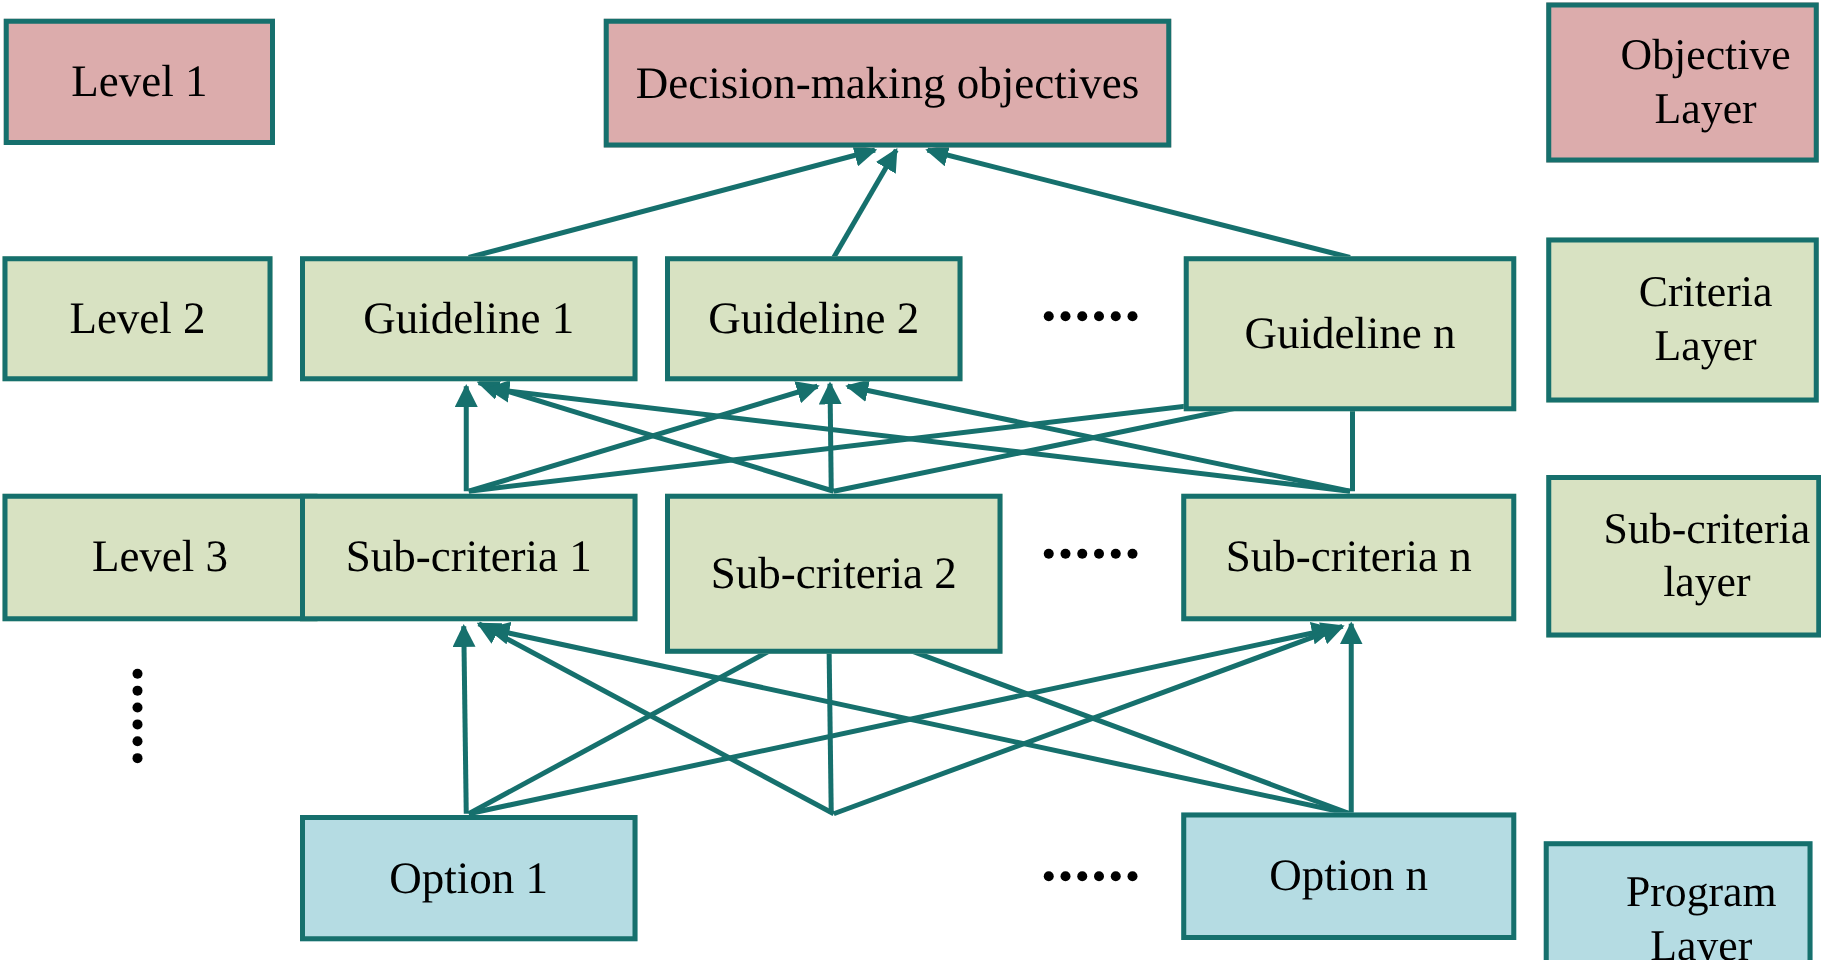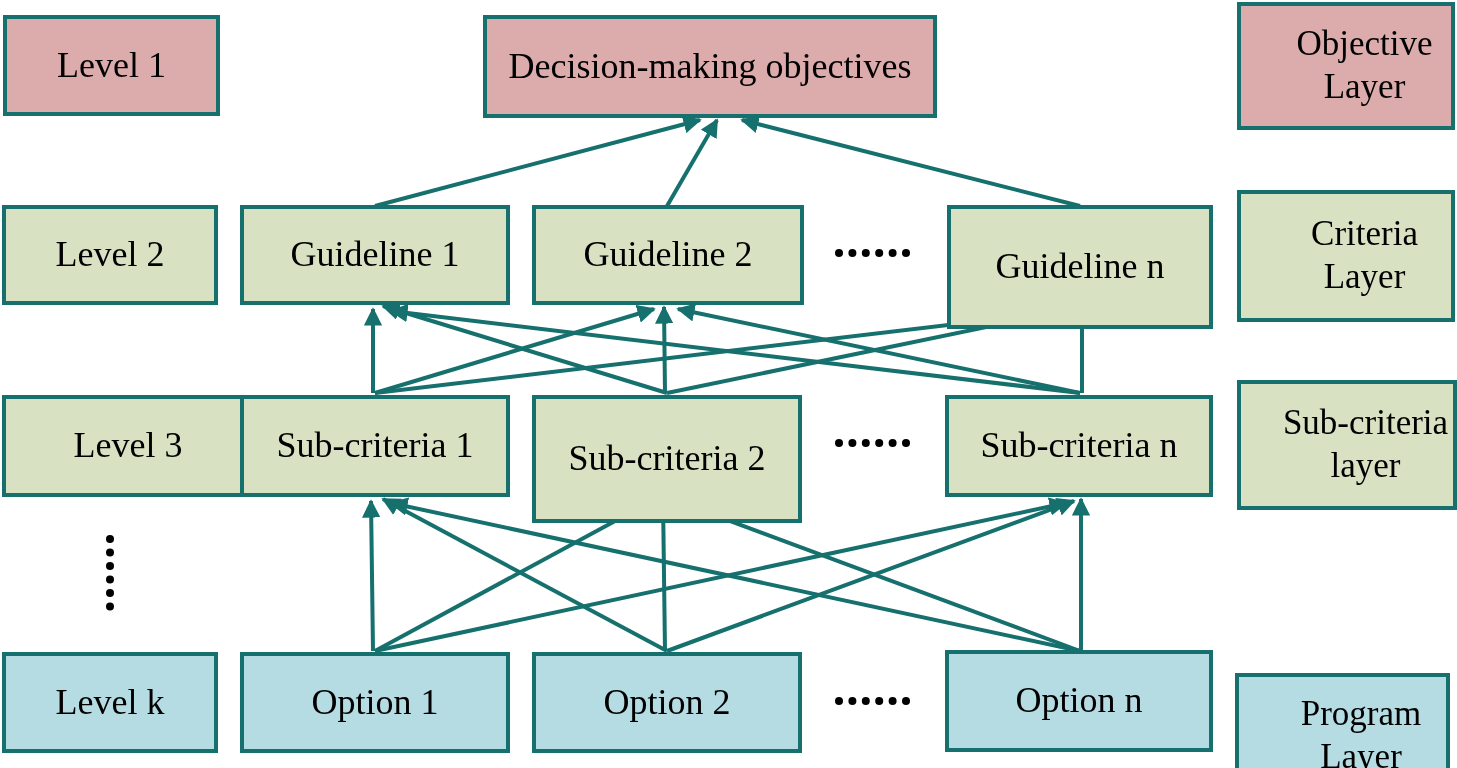--- a/index.html
+++ b/index.html
@@ -110,29 +110,27 @@
         <circle cx="110" cy="606.5" r="4"></circle>
     </g>
   </svg>
 
   <div class="box pink" style="left:3px;top:15px;width:217px;height:101px">Level 1</div>
   <div class="box pink" style="left:483px;top:15px;width:454px;height:103px">Decision-making objectives</div>
   <div class="box pink layer-label" style="left:1237px;top:2px;width:218px;height:128px">Objective Layer</div>
 
   <div class="box green" style="left:2px;top:205px;width:216px;height:100px">Level 2</div>
   <div class="box green" style="left:240px;top:205px;width:270px;height:100px">Guideline 1</div>
-  <div class="box green" style="left:532px;top:205px;width:272px;height:100px">Guideline 2</div>
+  <div class="box green" style="left:532px;top:205px;width:238px;height:100px">Guideline 2</div>
   <div class="box green" style="left:947px;top:205px;width:266px;height:124px">Guideline n</div>
   <div class="box green layer-label" style="left:1237px;top:190px;width:218px;height:132px">Criteria Layer</div>
 
   <div class="box green" style="left:2px;top:395px;width:252px;height:102px">Level 3</div>
   <div class="box green" style="left:240px;top:395px;width:270px;height:102px">Sub-criteria 1</div>
   <div class="box green" style="left:532px;top:395px;width:270px;height:128px">Sub-criteria 2</div>
   <div class="box green" style="left:945px;top:395px;width:268px;height:102px">Sub-criteria n</div>
   <div class="box green layer-label" style="left:1237px;top:380px;width:220px;height:130px">Sub-criteria layer</div>
 
-  <div class="box blue" style="left:2px;top:652px;width:216px;height:101px">Level k</div>
   <div class="box blue" style="left:240px;top:652px;width:270px;height:101px">Option 1</div>
-  <div class="box blue" style="left:532px;top:652px;width:270px;height:101px">Option 2</div>
   <div class="box blue" style="left:945px;top:650px;width:268px;height:102px">Option n</div>
   <div class="box blue layer-label" style="left:1235px;top:673px;width:215px;height:126px">Program Layer</div>
 
 </div>
 
 </body></html>

